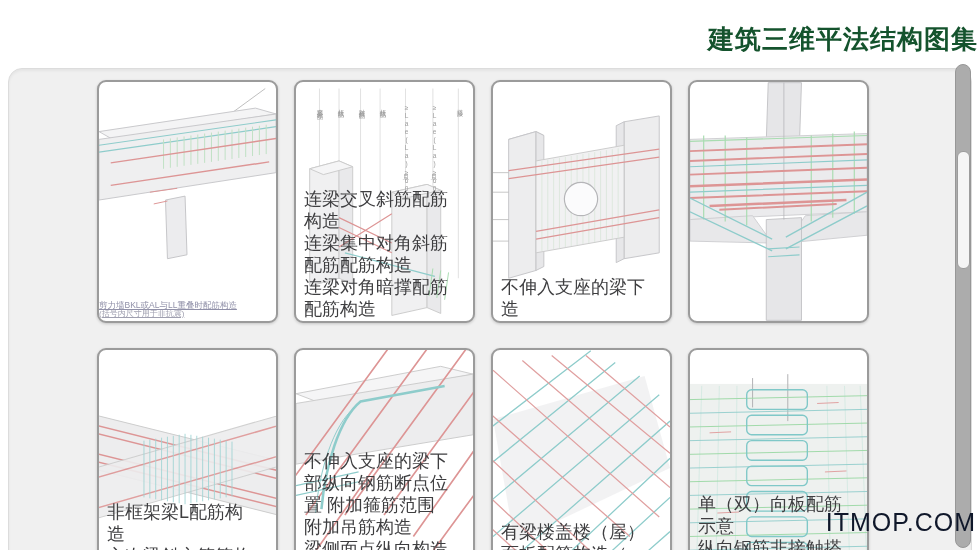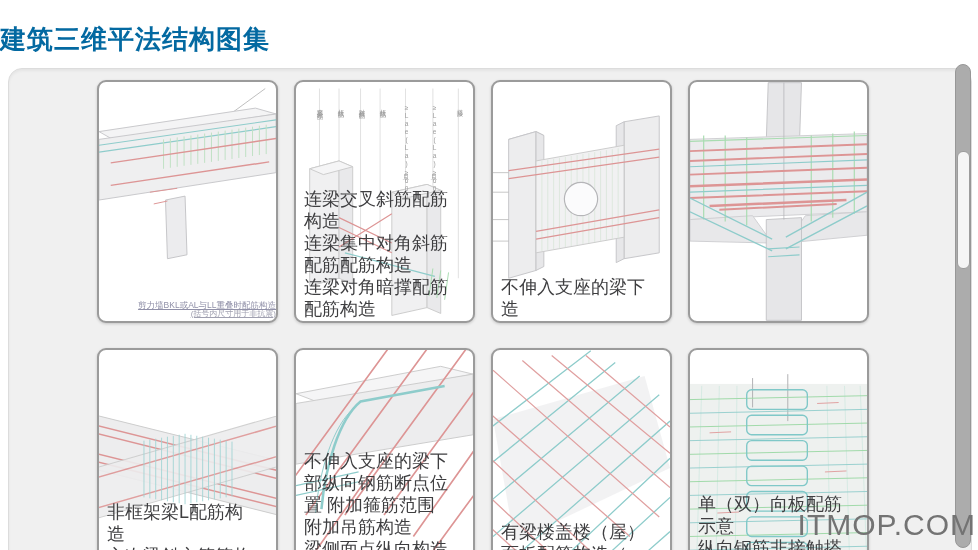--- a/index.html
+++ b/index.html
@@ -4,22 +4,22 @@
 <style>
   html,body{margin:0;padding:0;}
   body{
     width:978px;height:550px;overflow:hidden;position:relative;
     background:#ffffff;
     font-family:"Liberation Sans","DejaVu Sans",sans-serif;
   }
   
   .header{position:absolute;left:0;top:0;width:978px;height:68px;background:#fff;}
   .title{
-    position:absolute;left:0;right:0;top:22px;text-align:left;
-    font-size:26px;font-weight:700;color:#0369a1;letter-spacing:1px;
+    position:absolute;left:0;right:0;top:22px;text-align:right;
+    font-size:26px;font-weight:700;color:#14532d;letter-spacing:1px;
   }
   .ar-wrap{position:absolute;right:28px;top:14px;width:66px;height:42px;}
   .ar-eye{position:absolute;left:0;top:0;}
   .ar-label{position:absolute;right:0;bottom:0;font-size:12px;color:#4a4a4a;font-weight:700;}
   
   .panel{
     position:absolute;left:8px;top:68px;width:962px;height:520px;
     background:#f0f0f0;border:1px solid #dcdcdc;border-radius:14px;
     box-shadow:inset 0 2px 3px rgba(0,0,0,.05);
   }
@@ -41,32 +41,32 @@
   .c1{left:88px;top:11px}.c2{left:285px;top:11px}.c3{left:482px;top:11px}.c4{left:679px;top:11px}
   .c5{left:88px;top:279px}.c6{left:285px;top:279px}.c7{left:482px;top:279px}.c8{left:679px;top:279px}
   .thumb{position:absolute;left:0;top:0;width:100%;height:100%;}
   .label{
     position:absolute;left:8px;right:9px;
     font-size:18px;line-height:22px;color:#3e3e40;white-space:pre-line;
   }
   .c1 .label{top:168px}.c2 .label{top:106px}.c3 .label{top:194px}.c4 .label{top:193px}
   .c5 .label{top:151px}.c6 .label{top:100px}.c7 .label{top:171px}.c8 .label{top:143px}
   .cap{
-    position:absolute;left:0;right:0;text-align:right;color:#9090a8;
+    position:absolute;left:0;right:0;text-align:left;color:#9090a8;
     font-size:8.5px;line-height:11px;text-decoration:underline;
   }
   .cap1{top:218px}.cap2{top:226px;font-size:8px;color:#a0a0b0;}
   .ann{
     position:absolute;top:22px;writing-mode:vertical-rl;text-orientation:upright;
     font-size:6.5px;color:#9c9c9c;letter-spacing:1px;line-height:8px;
   }
   
   .watermark{
     position:absolute;right:2px;top:508px;z-index:40;
-    font-size:30px;color:#737373;letter-spacing:1px;font-weight:400;
+    font-size:25px;color:#0f172a;letter-spacing:1px;font-weight:400;
   }
 </style>
 </head>
 <body>
 
 <div class="header">
   <div class="title">建筑三维平法结构图集</div>
 </div>
 
 <div class="panel">

